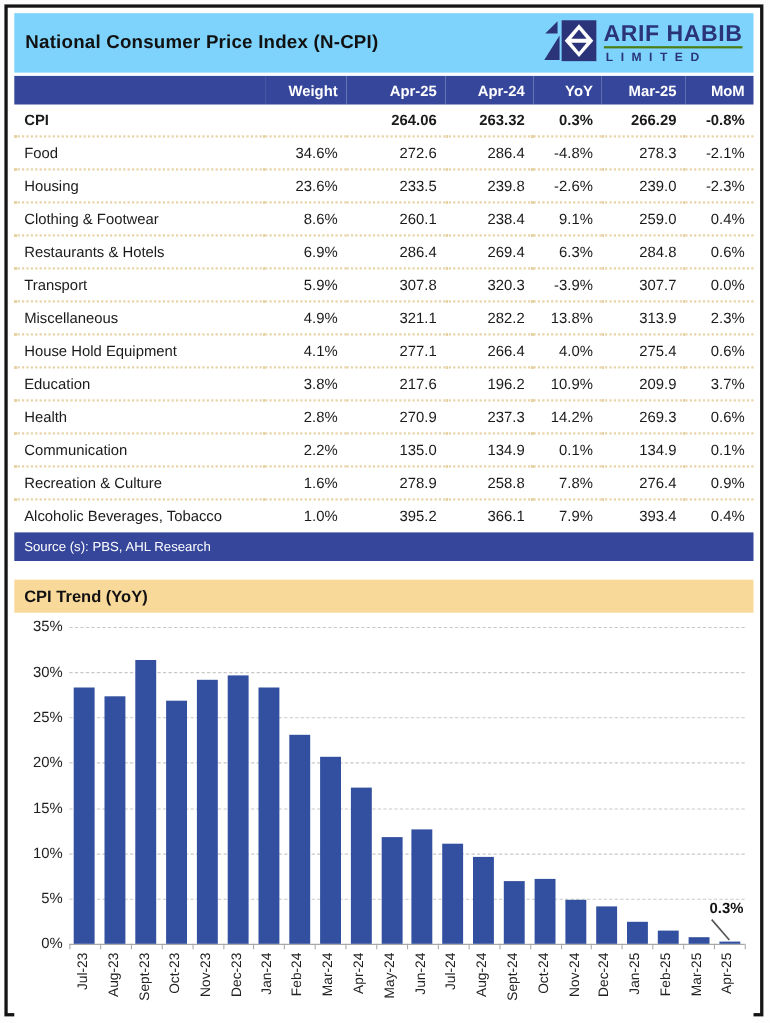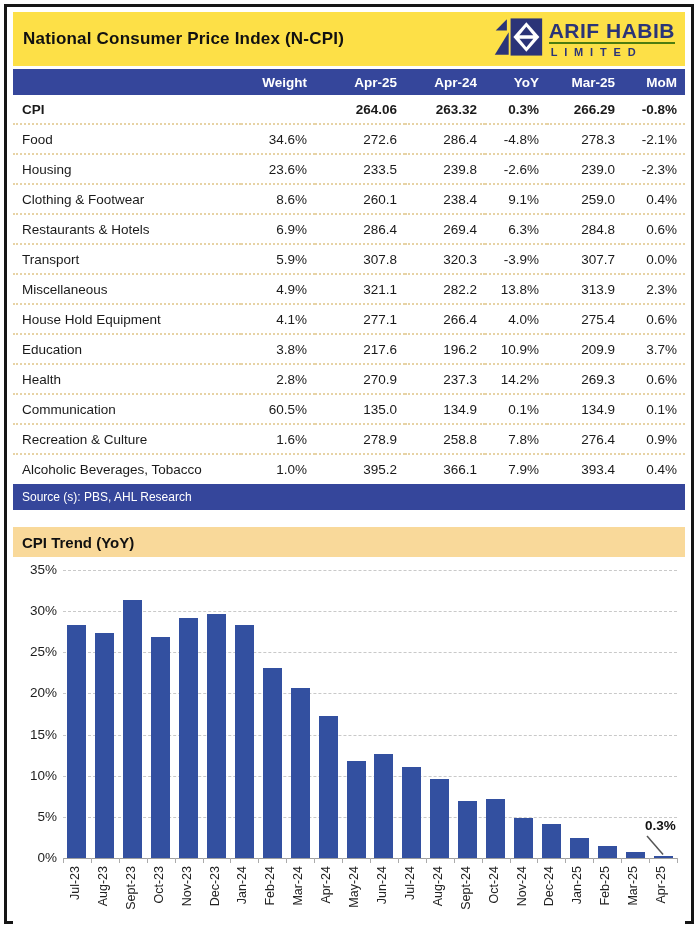--- a/index.html
+++ b/index.html
@@ -1,21 +1,21 @@
 <!DOCTYPE html>
 <html><head>
 <meta charset="utf-8">
 <style>
   html,body{margin:0;padding:0;background:#f2f2f2;}
   .stage{position:relative;width:700px;height:930px;background:#fdfdfd;font-family:"Liberation Sans",sans-serif;overflow:hidden;}
   .page{position:absolute;left:4px;top:4px;width:690px;height:920px;box-sizing:border-box;border:3px solid #141414;background:#ffffff;padding:5px 6px;}
   .content{width:672px;}
 
   
-  .titleband{height:54px;background:#fde047;display:flex;align-items:center;justify-content:space-between;padding:0 10px;box-sizing:border-box;margin-bottom:3px;}
+  .titleband{height:54px;background:#7dd3fc;display:flex;align-items:center;justify-content:space-between;padding:0 10px;box-sizing:border-box;margin-bottom:3px;}
   .page-title{font-size:17px;font-weight:bold;color:#111;letter-spacing:.2px;}
   .logo{display:flex;align-items:center;gap:5px;}
   .logo-text{display:flex;flex-direction:column;}
   .logo-main{font-size:21px;font-weight:bold;color:#2b3478;letter-spacing:.5px;line-height:20px;border-bottom:2px solid #4d7c0f;padding-bottom:1px;}
   .logo-sub{font-size:11px;font-weight:bold;color:#2b3478;letter-spacing:.62em;margin-top:2px;padding-left:2px;}
 
   
   table.cpi{border-collapse:collapse;table-layout:fixed;width:672px;font-size:13.5px;color:#1a1a1a;}
   table.cpi th{background:#35469b;color:#ffffff;font-weight:bold;height:26px;padding:0 8px 0 0;text-align:right;font-size:13.5px;}
   table.cpi th:first-child{text-align:left;padding-left:9px;}
@@ -177,21 +177,21 @@
               <td>Health</td>
               <td>2.8%</td>
               <td>270.9</td>
               <td>237.3</td>
               <td>14.2%</td>
               <td>269.3</td>
               <td>0.6%</td>
             </tr>
             <tr>
               <td>Communication</td>
-              <td>60.5%</td>
+              <td>2.2%</td>
               <td>135.0</td>
               <td>134.9</td>
               <td>0.1%</td>
               <td>134.9</td>
               <td>0.1%</td>
             </tr>
             <tr>
               <td>Recreation &amp; Culture</td>
               <td>1.6%</td>
               <td>278.9</td>

